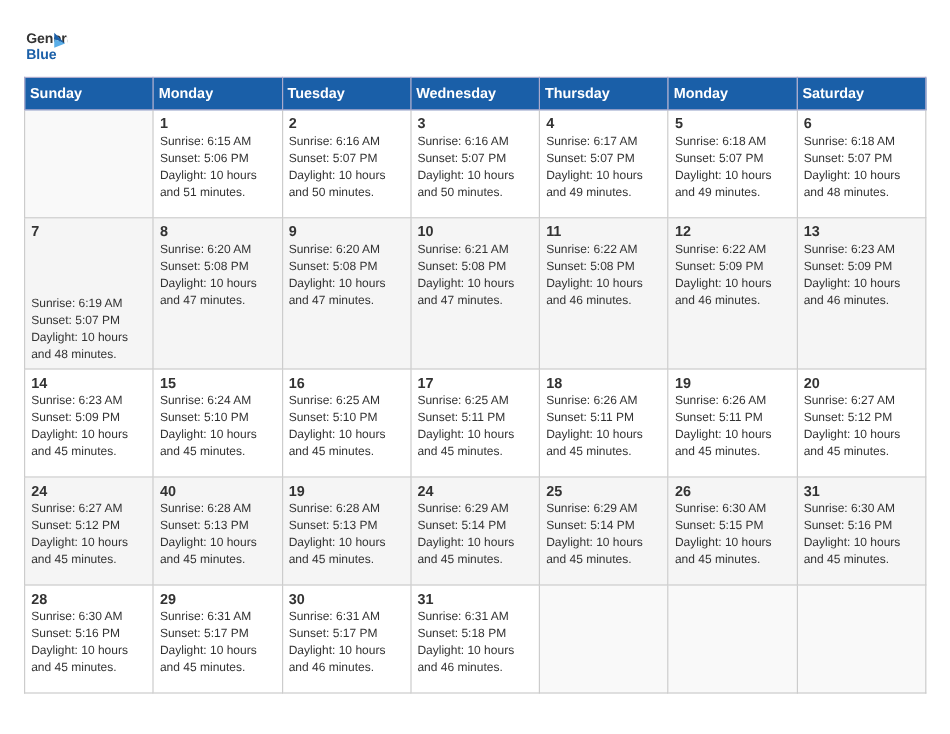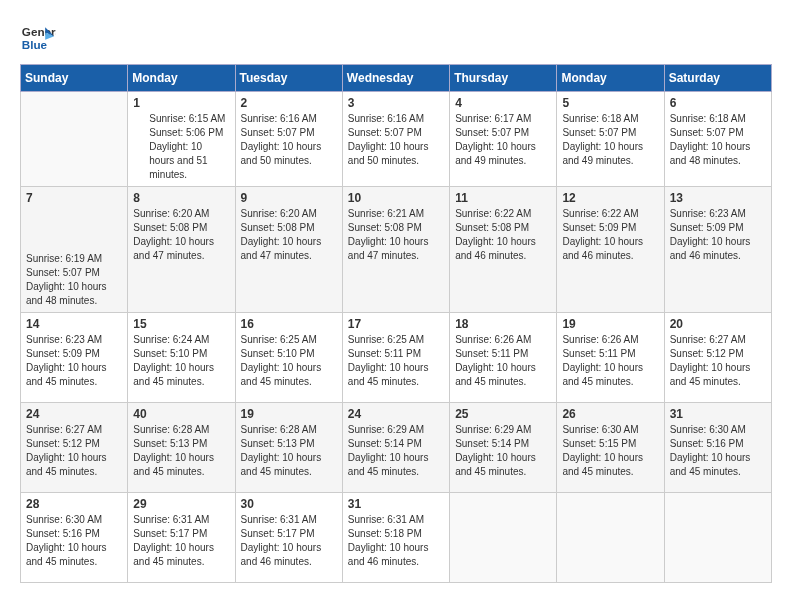--- a/index.html
+++ b/index.html
@@ -108,21 +108,21 @@
         <th>Thursday</th>
         <th>Monday</th>
         <th>Saturday</th>
       </tr>
   </thead>
   <tbody id="calendar-body">
   <tr>
         <td class="row-white empty"></td>
         <td class="row-white">
           <span class="day-number">1</span>
-          <div class="day-info" style="white-space: pre-line; margin-left: 16px;">Sunrise: 6:15 AM
+          <div class="day-info" style="white-space: pre-line;">Sunrise: 6:15 AM
 Sunset: 5:06 PM
 Daylight: 10 hours and 51 minutes.</div>
         </td>
         <td class="row-white">
           <span class="day-number">2</span>
           <div class="day-info" style="white-space: pre-line;">Sunrise: 6:16 AM
 Sunset: 5:07 PM
 Daylight: 10 hours and 50 minutes.</div>
         </td>
         <td class="row-white">

